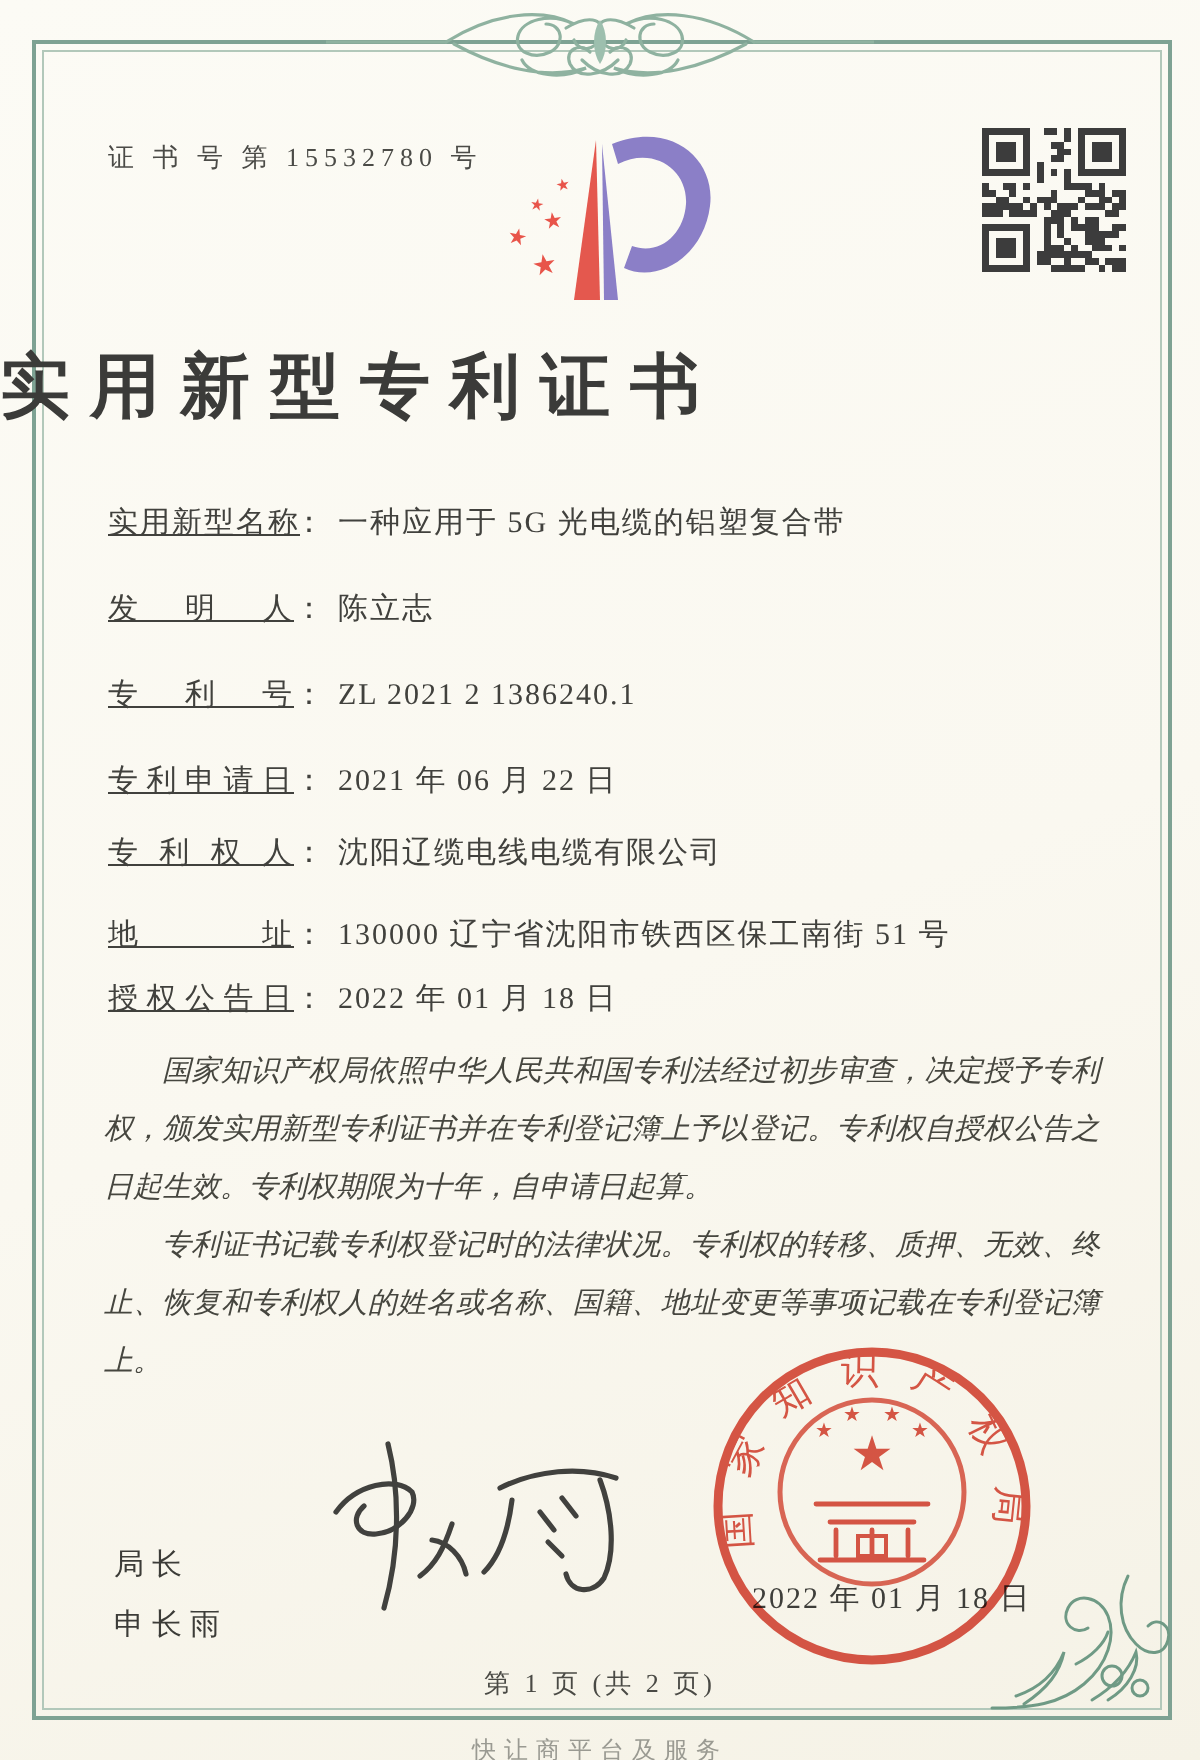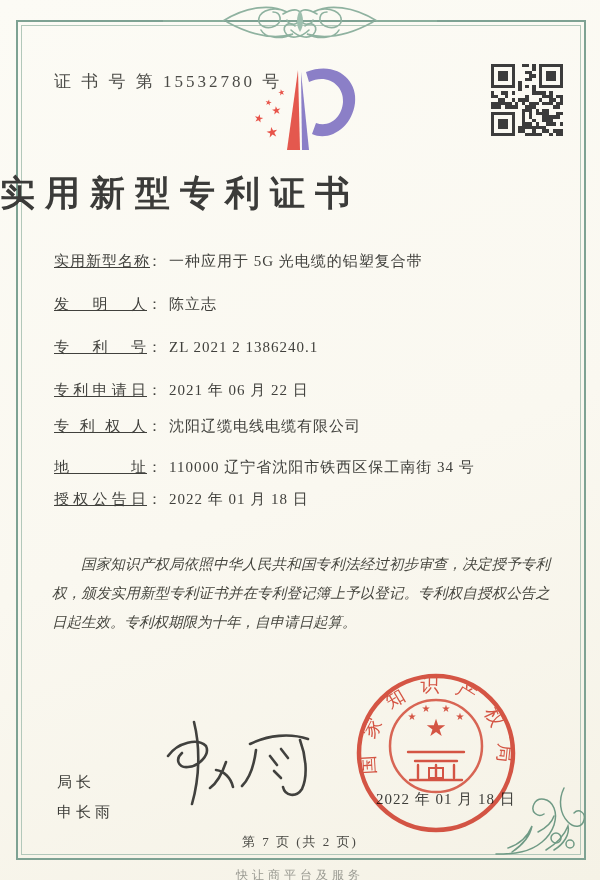--- a/index.html
+++ b/index.html
@@ -6,31 +6,31 @@
   body{width:600px;height:880px;overflow:hidden;background:#e9e7df;}
   .paper{position:relative;width:600px;height:880px;margin:0 auto;overflow:hidden;
          background:linear-gradient(160deg,#fcfbf5 0%,#faf8f0 55%,#f5f2e6 100%);
          font-family:"Liberation Serif","DejaVu Serif",serif;color:#3f3f3c;}
   .frame-outer{position:absolute;left:16px;top:20px;width:566px;height:836px;
                border:2px solid #7ea293;pointer-events:none;}
   .frame-inner{position:absolute;left:3px;top:3px;right:3px;bottom:3px;
                border:1px solid #b2c8ba;}
   .top-ornament{position:absolute;left:163px;top:0px;}
   .corner-ornament{position:absolute;left:494px;top:782px;}
-  .cert-no{position:absolute;left:54px;top:70px;font-size:17px;letter-spacing:3px;color:#4b4b47;font-family:Liberation Serif, serif;}
+  .cert-no{position:absolute;left:54px;top:70px;font-size:13px;letter-spacing:3px;color:#4b4b47;font-family:Liberation Serif, serif;}
   .logo{position:absolute;left:230px;top:58px;}
   .qr{position:absolute;left:491px;top:64px;}
   .title{position:absolute;left:0;top:170px;width:100%;text-align:left;
          font-size:35px;font-weight:600;letter-spacing:10px;color:#3b3b39;}
   .fields{position:absolute;left:54px;top:250px;width:500px;}
   .frow{position:absolute;left:0;white-space:nowrap;font-size:15px;color:#41413d;letter-spacing:1px;}
   .flabel{display:inline-block;width:93px;text-align:justify;text-align-last:justify;text-decoration:underline;}
   .fcolon{margin-right:6px;}
   .pair2{position:absolute;left:246px;top:0;white-space:nowrap;}
-  .paras{position:absolute;left:52px;top:550px;width:498px;font-size:14.5px;line-height:29px;
+  .paras{position:absolute;left:52px;top:522px;width:498px;font-size:14.5px;line-height:29px;
          color:#46463f;text-align:justify;font-style:italic;}
   .paras p{margin:0;text-indent:2em;}
   .officer{position:absolute;left:57px;top:740px;font-size:15px;letter-spacing:4px;color:#3c3c38;margin-top:33px;}
   .officer div{margin-bottom:11px;}
   .signature{position:absolute;left:148px;top:716px;}
   .seal-date{position:absolute;left:376px;top:790px;font-size:15px;letter-spacing:1px;color:#3e3e3a;}
   .seal{position:absolute;left:349px;top:666px;opacity:.92;mix-blend-mode:multiply;}
   .footer{position:absolute;left:0;top:833px;width:100%;text-align:center;
           font-size:13px;letter-spacing:2px;color:#4a4a45;}
   .bottom-partial{position:absolute;left:0;top:867px;width:100%;text-align:center;
@@ -336,29 +336,30 @@
     <div class="frow" style="top:88px">
       <span class="flabel">专利号</span><span class="fcolon">：</span><span class="fvalue">ZL 2021 2 1386240.1</span>
     </div>
     <div class="frow" style="top:131px">
       <span class="flabel">专利申请日</span><span class="fcolon">：</span><span class="fvalue">2021 年 06 月 22 日</span>
     </div>
     <div class="frow" style="top:167px">
       <span class="flabel">专利权人</span><span class="fcolon">：</span><span class="fvalue">沈阳辽缆电线电缆有限公司</span>
     </div>
     <div class="frow" style="top:208px">
-      <span class="flabel">地址</span><span class="fcolon">：</span><span class="fvalue">110000 辽宁省沈阳市铁西区保工南街 34 号</span>
+      <span class="flabel">地址</span><span class="fcolon">：</span><span class="fvalue">130000 辽宁省沈阳市铁西区保工南街 51 号</span>
     </div>
     <div class="frow" style="top:240px">
       <span class="flabel">授权公告日</span><span class="fcolon">：</span><span class="fvalue">2022 年 01 月 18 日</span>
     </div>
   </div>
 
   <div class="paras">
     <p>国家知识产权局依照中华人民共和国专利法经过初步审查，决定授予专利权，颁发实用新型专利证书并在专利登记簿上予以登记。专利权自授权公告之日起生效。专利权期限为十年，自申请日起算。</p>
+    <p>专利证书记载专利权登记时的法律状况。专利权的转移、质押、无效、终止、恢复和专利权人的姓名或名称、国籍、地址变更等事项记载在专利登记簿上。</p>
   </div>
 
   <div class="officer">
     <div>局长</div>
     <div>申长雨</div>
   </div>
 
   <svg class="signature" width="178" height="92" viewBox="0 0 178 92">
     <g stroke="#2e2e2c" stroke-width="2.6" fill="none" stroke-linecap="round" opacity="0.9">
       <path d="M20,40 C30,26 50,22 58,30 C62,38 52,50 40,51 C30,52 27,43 34,37"></path>
@@ -396,16 +397,16 @@
       <rect x="80" y="102" width="14" height="10" stroke-width="2"></rect>
     </g>
     <defs>
       <path id="sealArc" d="M 30.6 113.2 A 62 62 0 1 1 143.4 113.2" fill="none"></path>
     </defs>
     <text font-size="19" fill="#d84a3a" letter-spacing="15">
       <textPath href="#sealArc" startOffset="6">国家知识产权局</textPath>
     </text>
   </svg>
 
-  <div class="footer">第 7 页 (共 2 页)</div>
+  <div class="footer">第 1 页 (共 2 页)</div>
   <div class="bottom-partial">快让商平台及服务</div>
 
 </div>
 
 </body></html>

